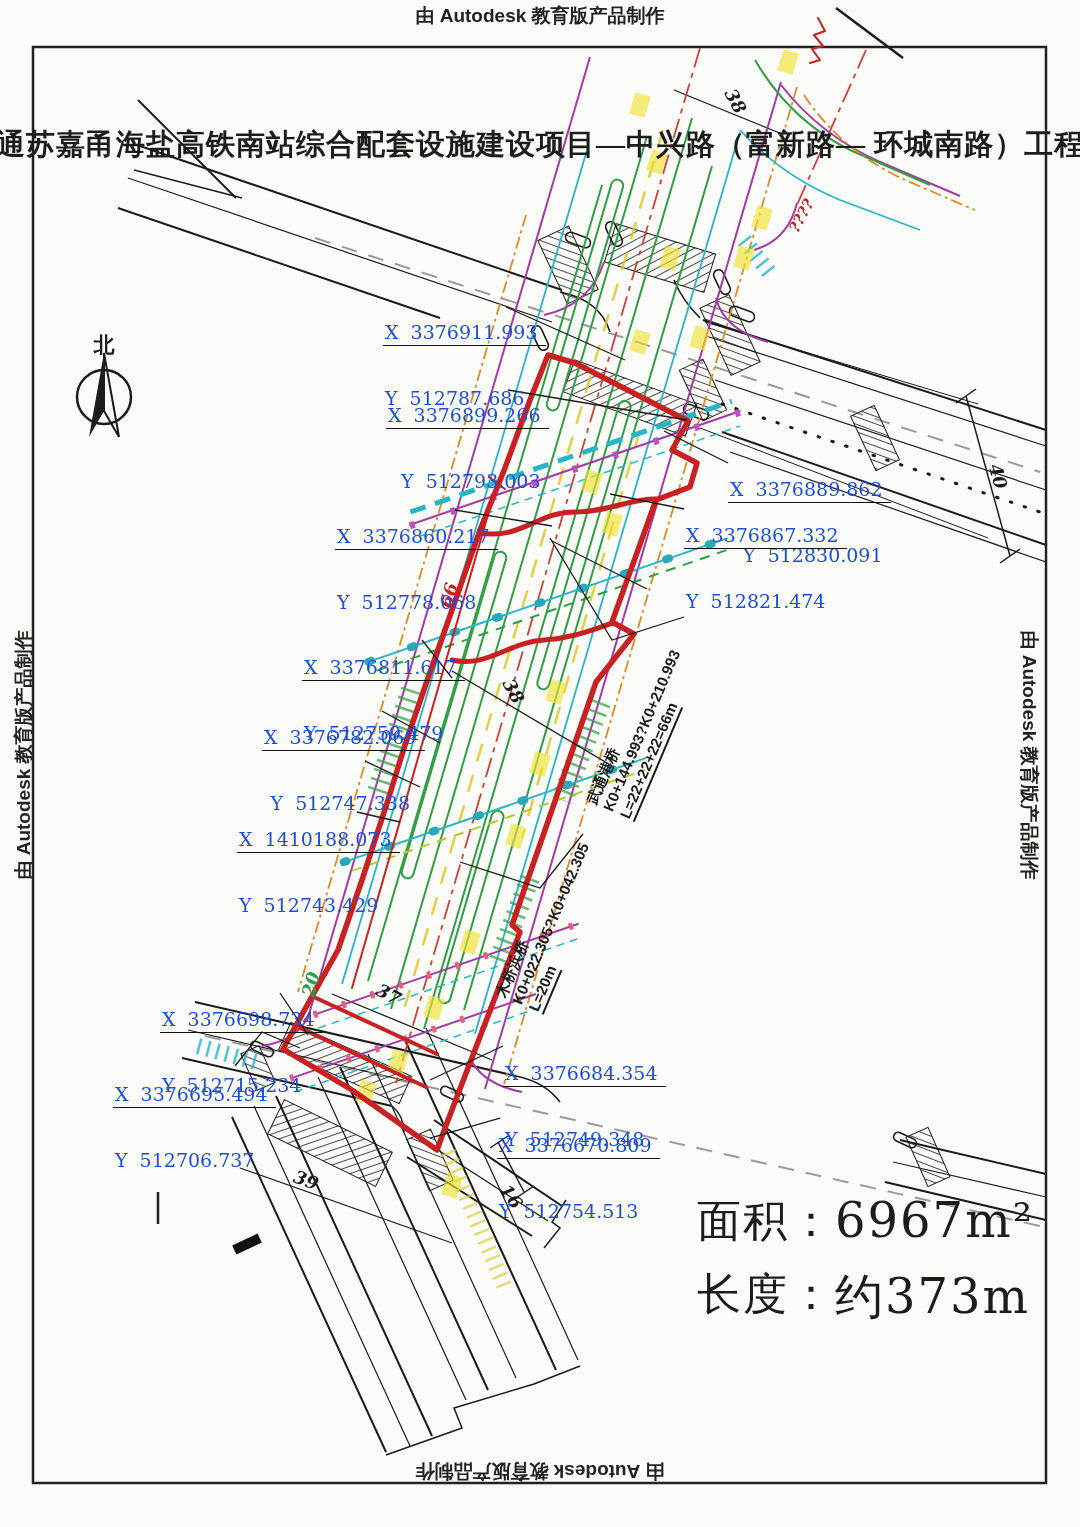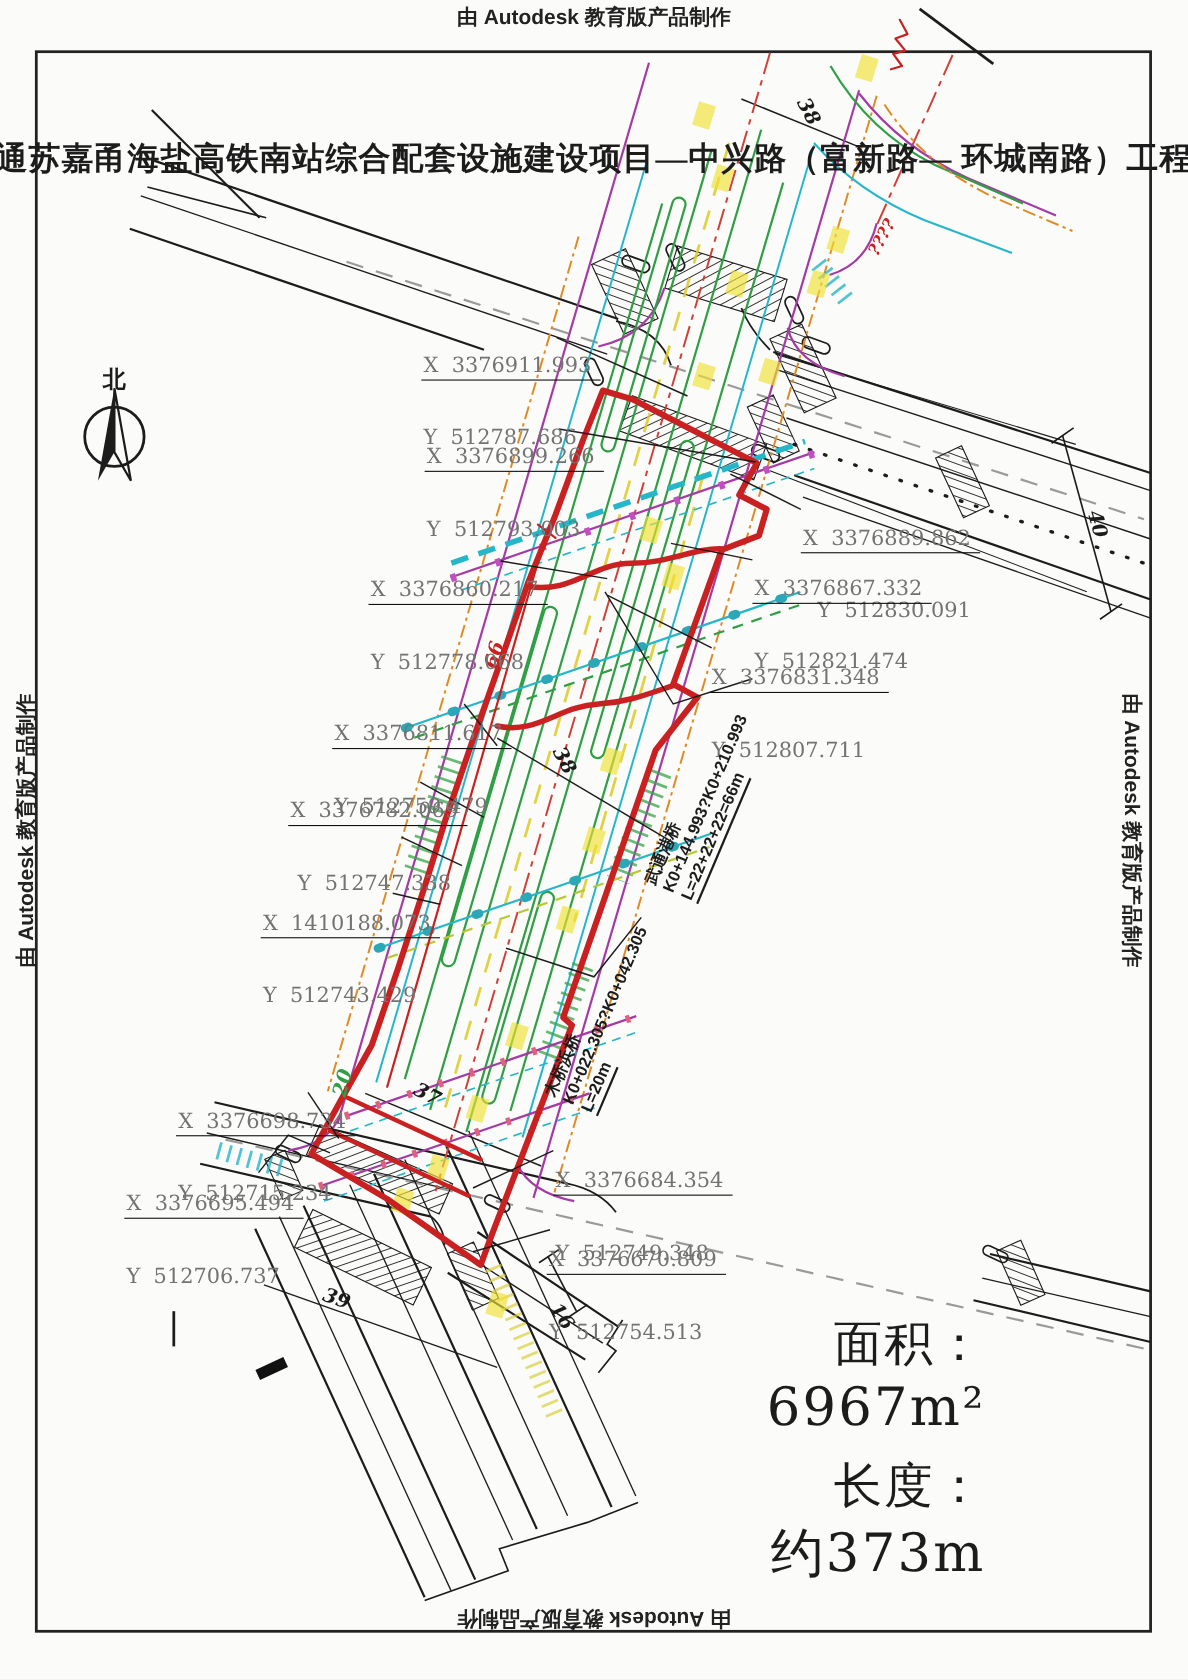--- a/index.html
+++ b/index.html
@@ -8,29 +8,29 @@
   #cad{position:absolute;left:0;top:0;}
   .wm{position:absolute;font-size:19px;font-weight:bold;white-space:nowrap;color:#222;}
   .wm-top{left:540px;top:16px;transform:translate(-50%,-50%);}
   .wm-bottom{left:540px;top:1471px;transform:translate(-50%,-50%) rotate(180deg);}
   .wm-left{left:24px;top:755px;transform:translate(-50%,-50%) rotate(-90deg);}
   .wm-right{left:1029px;top:755px;transform:translate(-50%,-50%) rotate(90deg);}
   .title{position:absolute;left:540px;top:145px;transform:translate(-50%,-50%);
          font-size:29px;font-weight:600;letter-spacing:1px;white-space:nowrap;
          font-family:"Liberation Serif","DejaVu Serif",serif;}
   .coord{position:absolute;font-family:"DejaVu Serif","Liberation Serif",serif;
-         font-size:19px;line-height:1.05;white-space:pre;color:#737373;}
+         font-size:19px;line-height:1.05;white-space:pre;color:#1d4ed8;}
   .coord .cx{border-bottom:1.8px solid #111;padding:0 8px 2px 2px;}
   .coord .cy{padding:3px 8px 0 2px;}
   .bridge{position:absolute;font-size:15px;font-weight:bold;line-height:1.2;
           white-space:nowrap;transform:rotate(-67deg);}
   .bridge .b3{border-bottom:2px solid #1c1c1c;display:inline-block;}
   .summary{position:absolute;left:697px;top:1192px;
            font-family:"Liberation Serif","DejaVu Serif",serif;}
-  .summary .row{display:flex;align-items:flex-end;margin-bottom:14px;flex-direction:column;}
+  .summary .row{display:flex;align-items:flex-start;margin-bottom:14px;}
   .summary .lab{font-size:44px;letter-spacing:2px;}
   .summary .val{font-size:48px;font-family:"DejaVu Serif",serif;letter-spacing:2px;}
   .dim{font-family:"DejaVu Serif",serif;font-style:italic;font-size:18px;font-weight:bold;}
 </style>
 </head>
 <body>
 
 <div id="page">
 
 <svg id="cad" width="1080" height="1527" viewBox="0 0 1080 1527">
@@ -280,39 +280,35 @@
 <div class="wm wm-bottom">由 Autodesk 教育版产品制作</div>
 <div class="wm wm-left">由 Autodesk 教育版产品制作</div>
 <div class="wm wm-right">由 Autodesk 教育版产品制作</div>
 
 <div class="title">通苏嘉甬海盐高铁南站综合配套设施建设项目—中兴路（富新路— 环城南路）工程</div>
 
 <div class="coord" style="left:383px;top:283px;">
   <div class="cx">X  3376911.993</div>
   <div class="cy">Y  512787.686</div>
 </div>
-<div class="coord" style="left:386px;top:366px;">
+<div class="coord" style="left:386px;top:366px;text-align:right;">
   <div class="cx">X  3376899.266</div>
   <div class="cy">Y  512793.003</div>
 </div>
 <div class="coord" style="left:728px;top:440px;text-align:right;">
   <div class="cx">X  3376889.862</div>
   <div class="cy">Y  512830.091</div>
 </div>
 <div class="coord" style="left:335px;top:487px;">
   <div class="cx">X  3376860.217</div>
   <div class="cy">Y  512778.068</div>
 </div>
 <div class="coord" style="left:684px;top:486px;">
   <div class="cx">X  3376867.332</div>
   <div class="cy">Y  512821.474</div>
-</div>
-<div class="coord" style="left:645px;top:567px;">
-  <div class="cx">X  3376831.348</div>
-  <div class="cy">Y  512807.711</div>
 </div>
 <div class="coord" style="left:302px;top:618px;">
   <div class="cx">X  3376811.617</div>
   <div class="cy">Y  512759.479</div>
 </div>
 <div class="coord" style="left:262px;top:688px;text-align:center;">
   <div class="cx">X  3376782.069</div>
   <div class="cy">Y  512747.338</div>
 </div>
 <div class="coord" style="left:237px;top:790px;">

